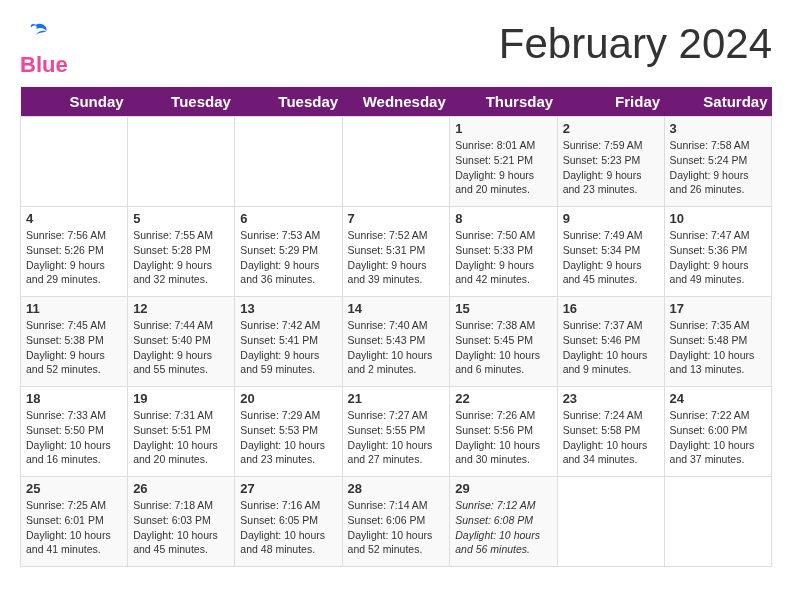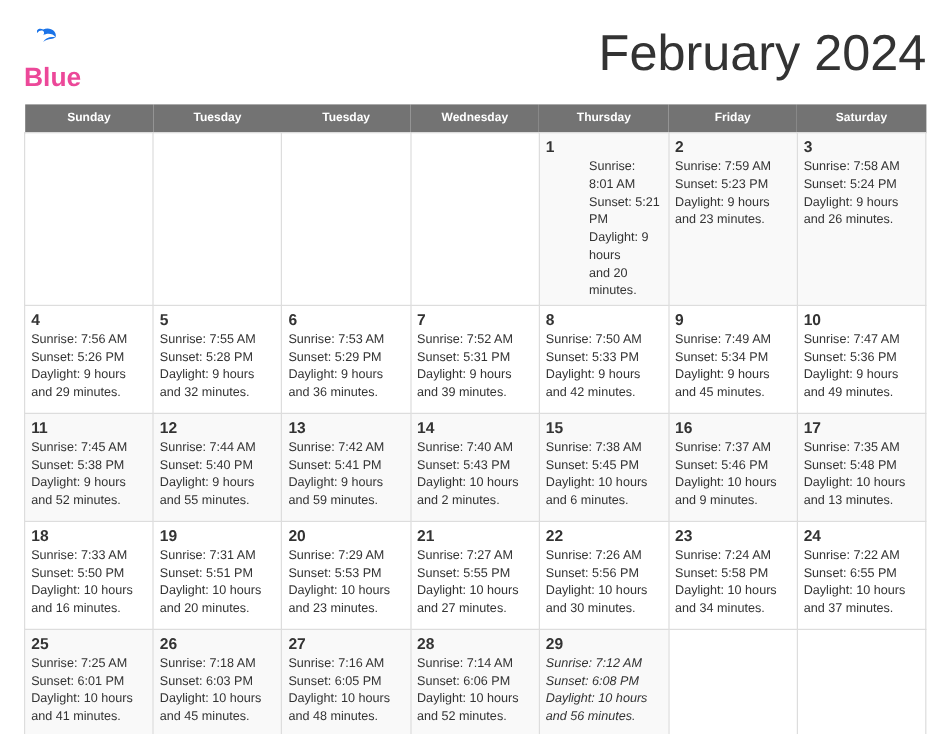--- a/index.html
+++ b/index.html
@@ -45,25 +45,25 @@
     .location {
       font-size: 16px;
       color: #555;
     }
     table {
       width: 100%;
       border-collapse: collapse;
       font-size: 11px;
     }
     thead tr th {
-      background: #737373;
+      background: #701a75;
       color: #fff;
       padding: 6px 4px;
-      text-align: center;
-      font-size: 10px;
+      text-align: right;
+      font-size: 15px;
       font-weight: bold;
     }
     tbody tr td {
       border: 1px solid #ddd;
       vertical-align: top;
       padding: 4px 5px;
       min-height: 80px;
       height: 90px;
       width: 108px;
       color: #333;
@@ -123,21 +123,21 @@
       </tr>
   </thead>
   <tbody id="calendar-body">
   <tr>
         <td class="empty-cell"></td>
         <td class="empty-cell"></td>
         <td class="empty-cell"></td>
         <td class="empty-cell"></td>
         <td>
           <span class="day-number">1</span>
-          <div class="day-info" style="white-space: pre-line; margin-left: 36px;">Sunrise: 8:01 AM
+          <div class="day-info" style="white-space: pre-line;">Sunrise: 8:01 AM
 Sunset: 5:21 PM
 Daylight: 9 hours
 and 20 minutes.</div>
         </td>
         <td>
           <span class="day-number">2</span>
           <div class="day-info" style="white-space: pre-line;">Sunrise: 7:59 AM
 Sunset: 5:23 PM
 Daylight: 9 hours
 and 23 minutes.</div>
@@ -291,21 +291,21 @@
         <td>
           <span class="day-number">23</span>
           <div class="day-info" style="white-space: pre-line;">Sunrise: 7:24 AM
 Sunset: 5:58 PM
 Daylight: 10 hours
 and 34 minutes.</div>
         </td>
         <td>
           <span class="day-number">24</span>
           <div class="day-info" style="white-space: pre-line;">Sunrise: 7:22 AM
-Sunset: 6:55 PM
+Sunset: 6:00 PM
 Daylight: 10 hours
 and 37 minutes.</div>
         </td>
       </tr>
       <tr>
         <td>
           <span class="day-number">25</span>
           <div class="day-info" style="white-space: pre-line;">Sunrise: 7:25 AM
 Sunset: 6:01 PM
 Daylight: 10 hours

